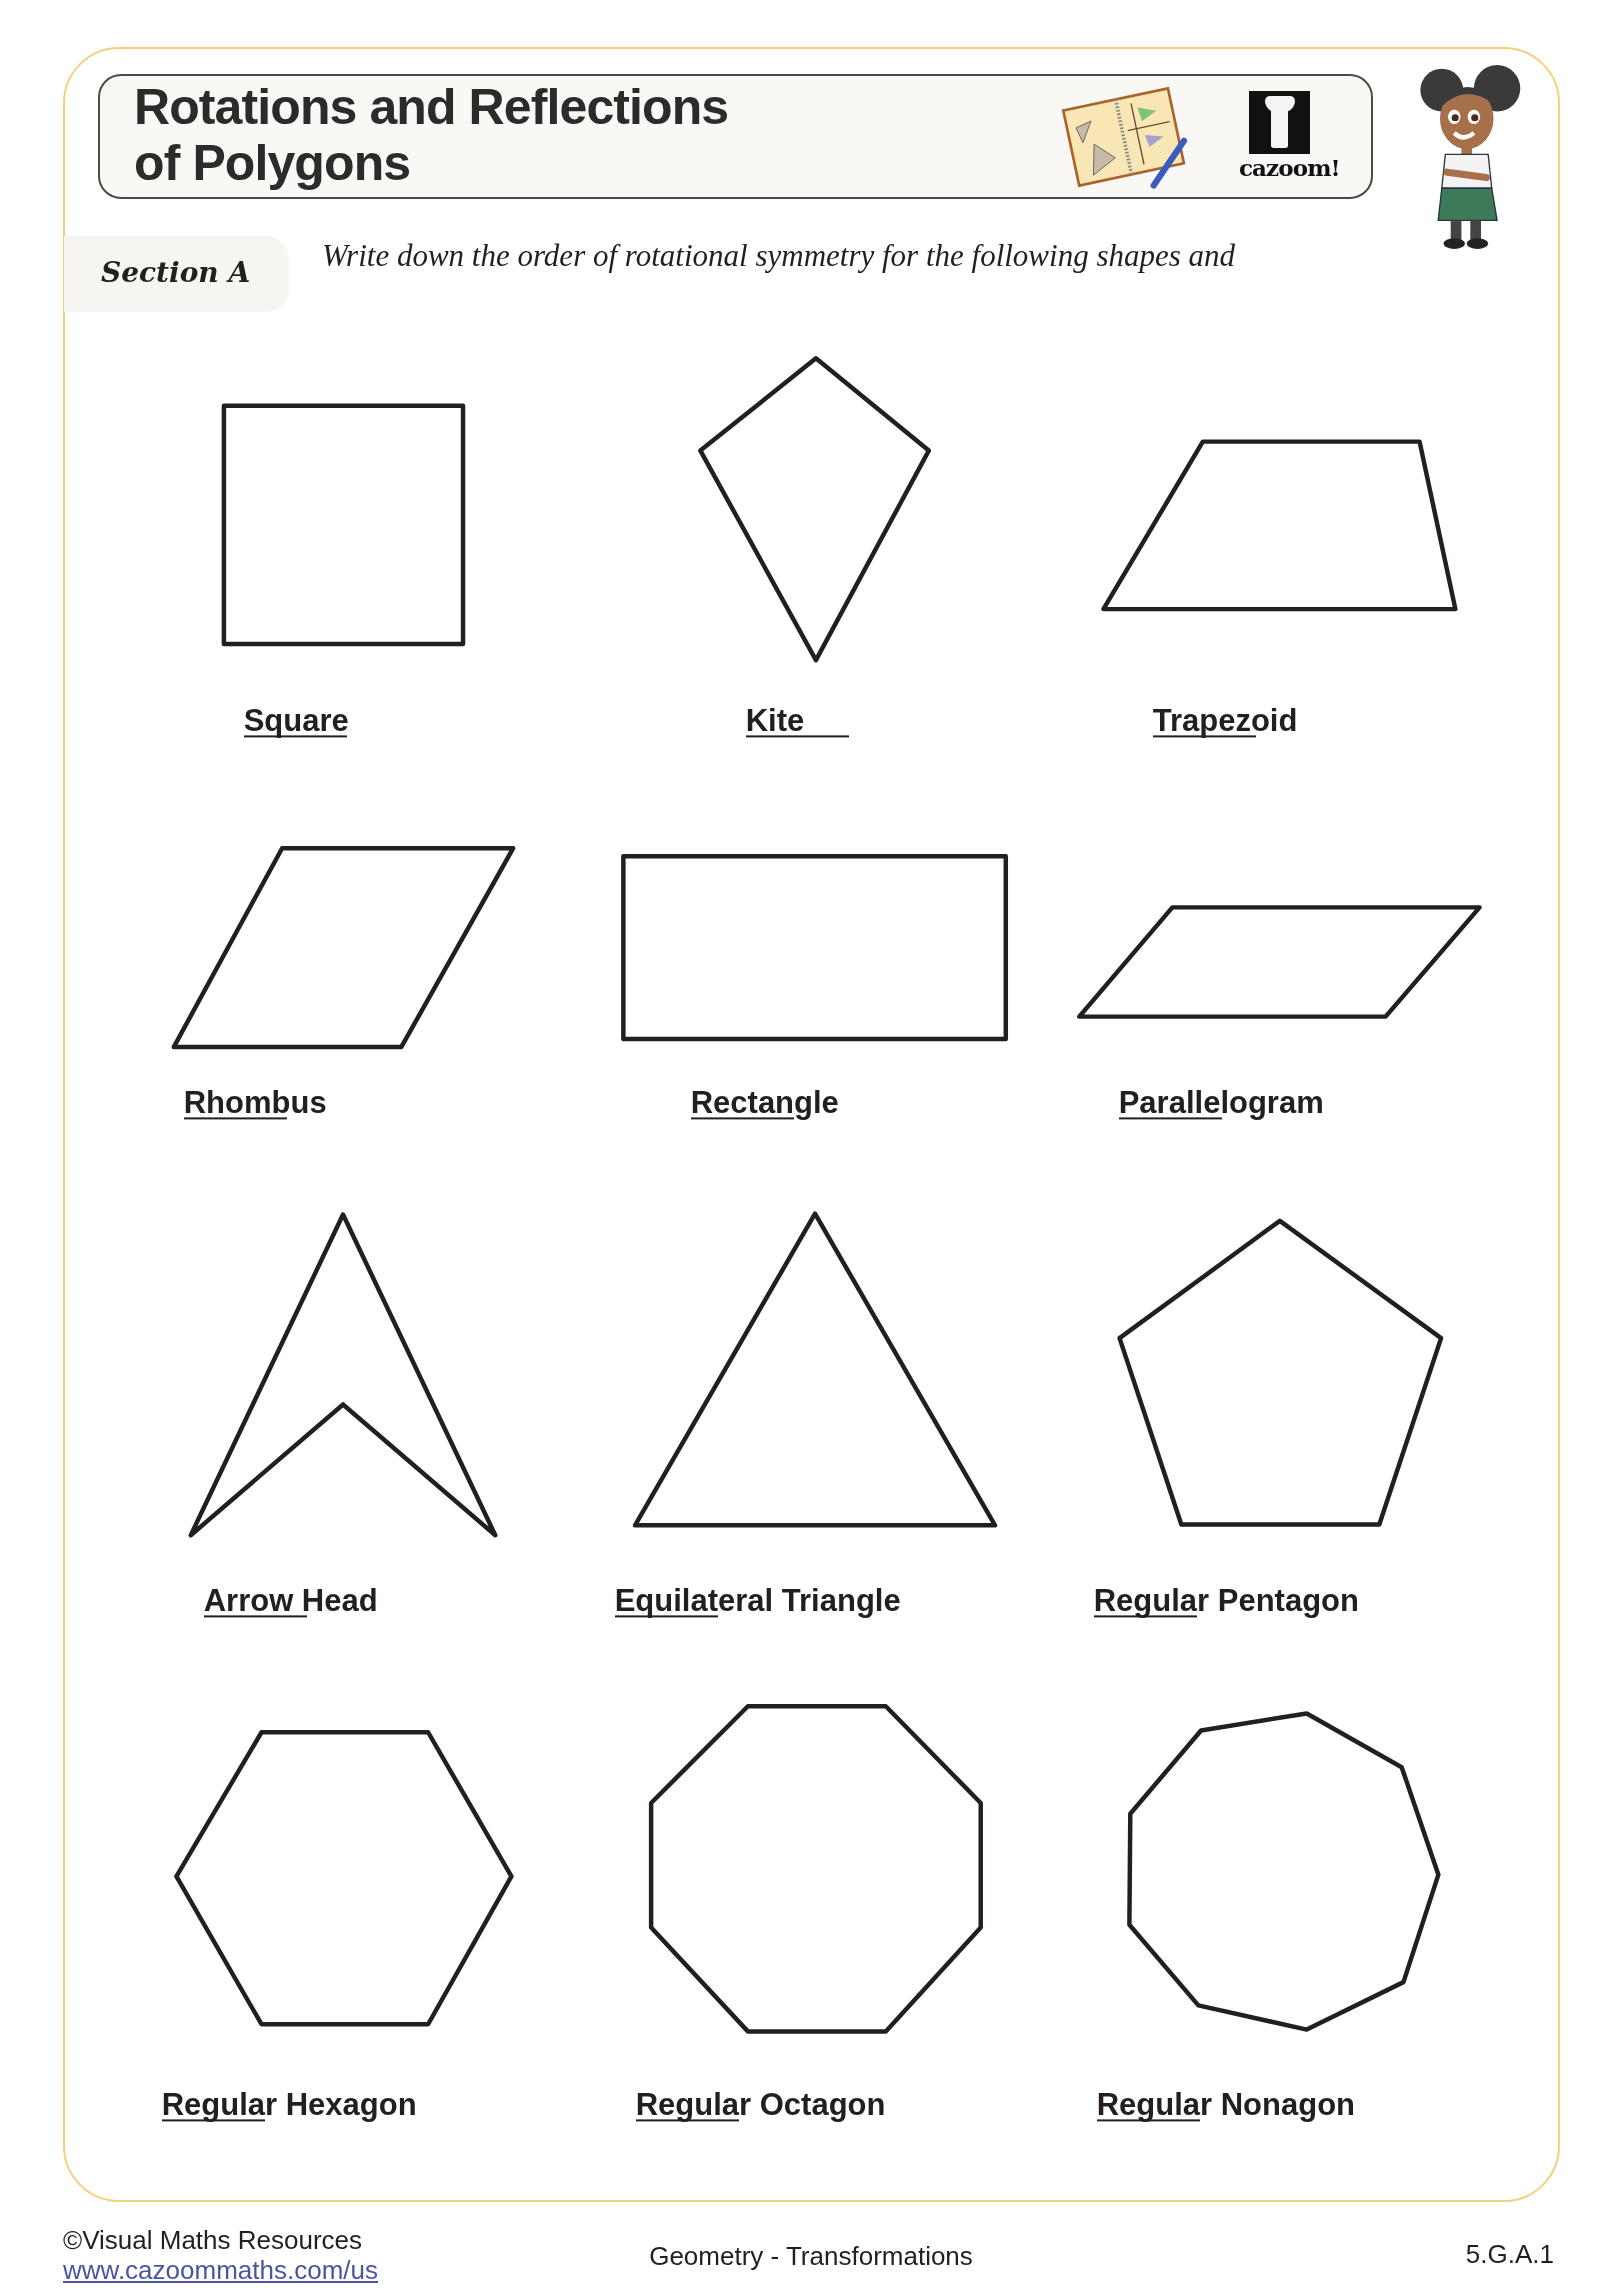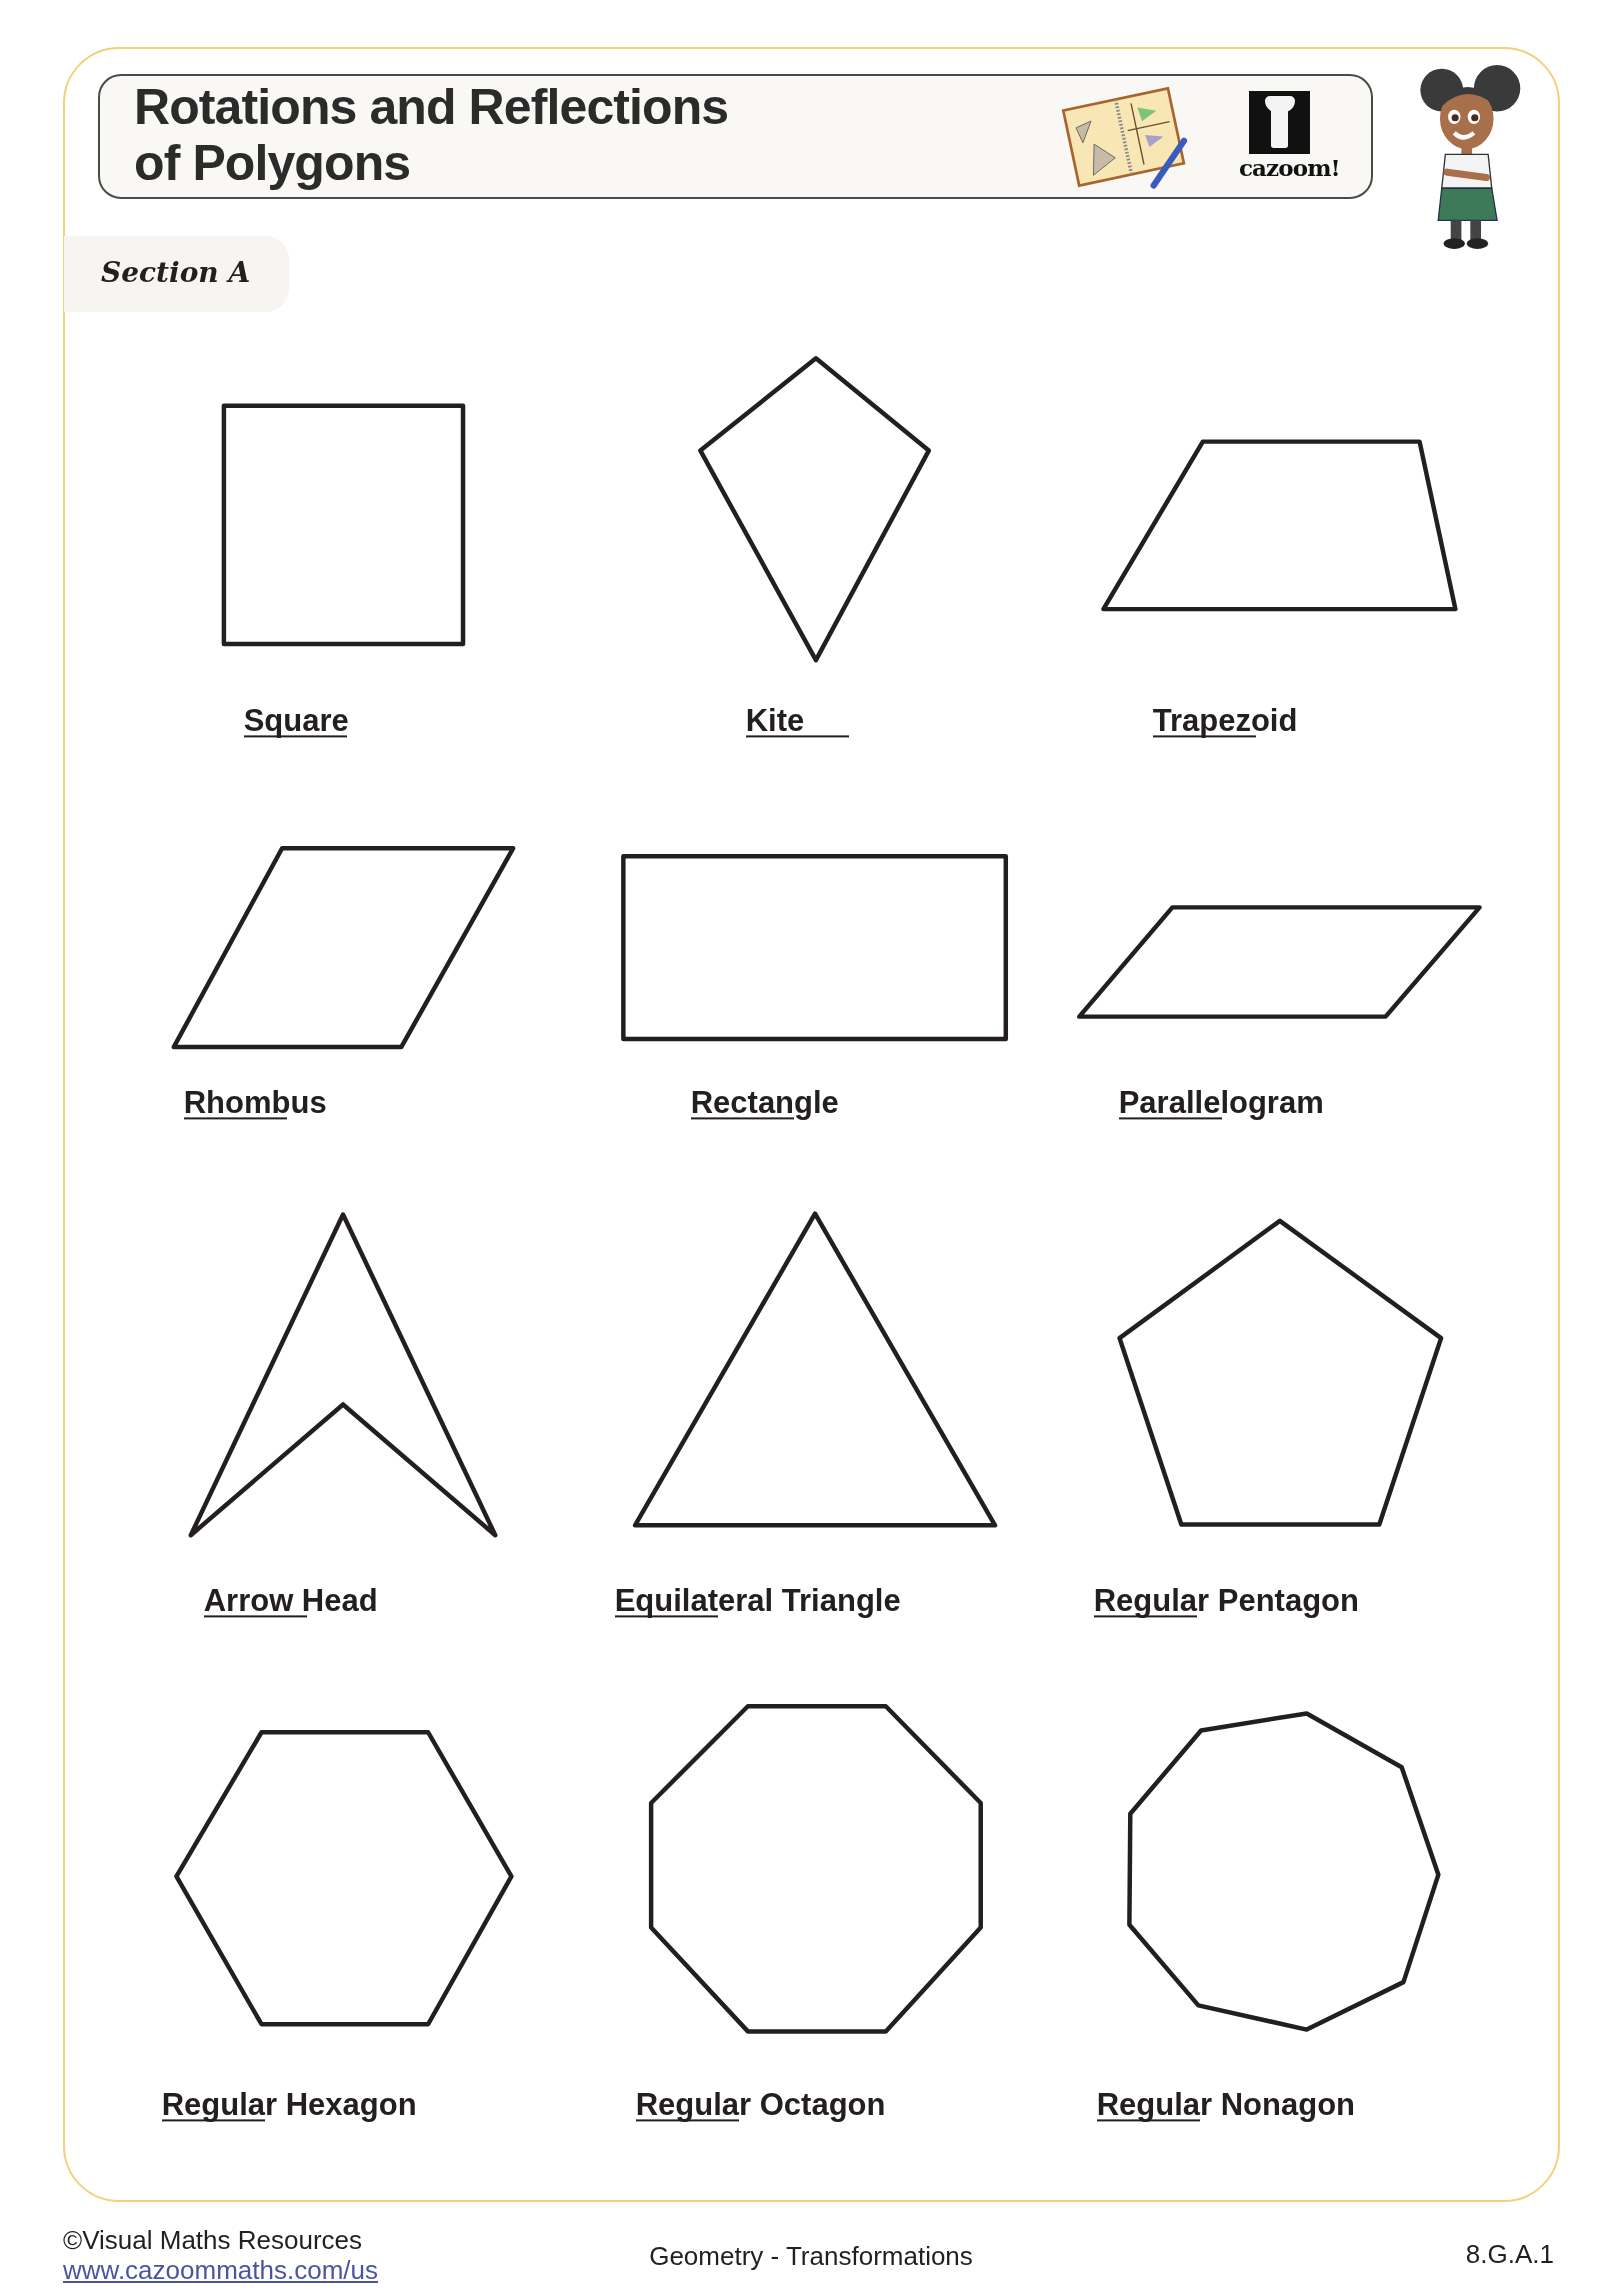--- a/index.html
+++ b/index.html
@@ -74,21 +74,21 @@
   <path d="M30 140 L86 140 L92 176 L26 176 Z" fill="#3d7a5a" stroke="#234" stroke-width="1.5"></path>
   <rect x="40" y="176" width="12" height="24" fill="#444"></rect>
   <rect x="62" y="176" width="12" height="24" fill="#444"></rect>
   <ellipse cx="44" cy="202" rx="12" ry="6" fill="#222"></ellipse>
   <ellipse cx="70" cy="202" rx="12" ry="6" fill="#222"></ellipse>
 </svg>
 
 <div class="section-pill"></div>
 <div class="section-label">Section A</div>
 <div class="instructions">
-  <br>
+  <span>Write down the order of rotational symmetry for the following shapes and</span><br>
 </div>
 
 <svg class="shapes" width="1622" height="2293" viewBox="0 0 1811 2560" fill="none" stroke="#231f20" stroke-width="5" stroke-linejoin="round">
   <rect x="250" y="453" width="267" height="266"></rect>
   <polygon points="911,400 1037,503 911,737 782,503"></polygon>
   <polygon points="1343,493 1585,493 1625,680 1232,680"></polygon>
   <polygon points="315,947 573,947 448,1169 194,1169"></polygon>
   <rect x="696" y="956" width="427" height="204"></rect>
   <polygon points="1309,1013 1652,1013 1547,1135 1205,1135"></polygon>
   <polygon points="383,1356 553,1714 383,1568 213,1714"></polygon>
@@ -146,14 +146,14 @@
 <div class="label" style="left:1077px; top:2087px;">
   <span>Regular Nonagon</span>
     <span class="blank"></span>
 </div>
 
 <div class="footer-left">
   <span>©Visual Maths Resources</span>
   <a class="footer-link">www.cazoommaths.com/us</a>
 </div>
 <div class="footer-center">Geometry - Transformations</div>
-<div class="footer-right">8.G.A.1</div>
+<div class="footer-right">5.G.A.1</div>
 
 
 </body></html>

